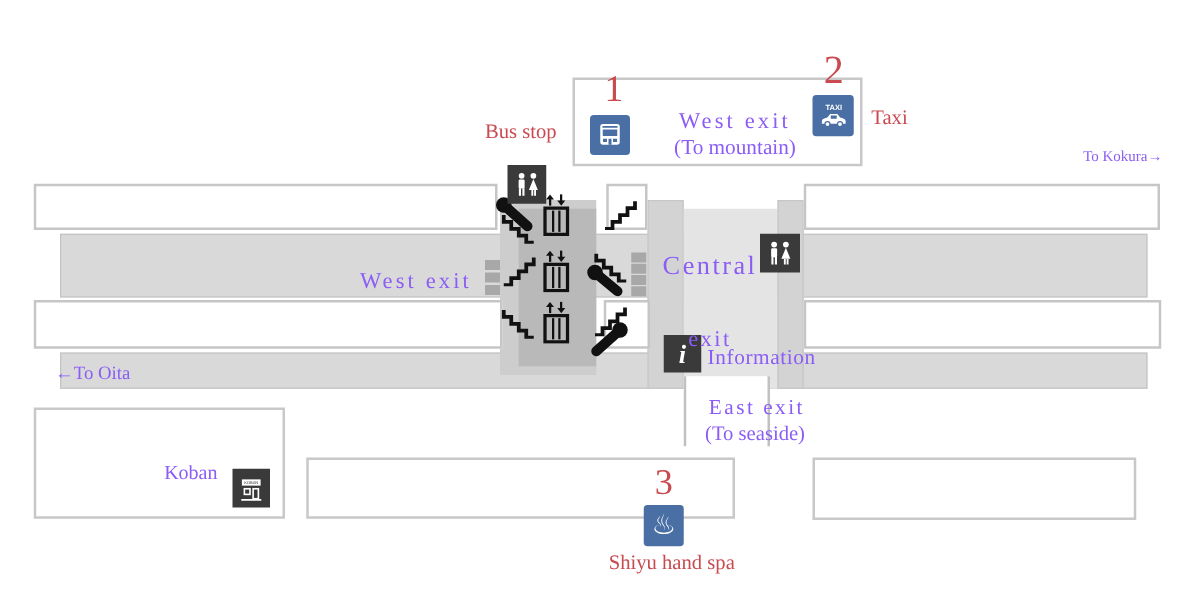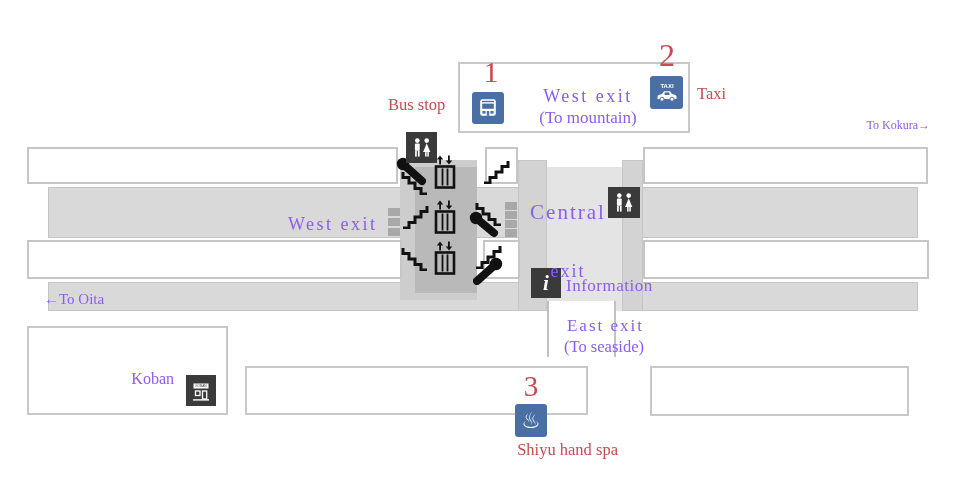--- a/index.html
+++ b/index.html
@@ -225,15 +225,15 @@
       <rect x="6.5" y="12" width="4.5" height="4.5" fill="none" stroke="#fff" stroke-width="1.3"></rect>
       <rect x="13.5" y="12" width="4.2" height="8" fill="none" stroke="#fff" stroke-width="1.3"></rect>
       <rect x="4" y="20.2" width="16" height="1.4" fill="#fff"></rect>
     </svg>
     </div>
 
   <div class="t red num" style="left:516px;top:372px;width:30px;font-size:29px;">3</div>
   <div class="abs bluesq" style="left:515px;top:404px;width:32px;height:33px;font-family:'DejaVu Sans',sans-serif;font-size:22px;color:#fff;line-height:1;">
     <span>♨</span>
   </div>
-  <div class="t red" style="left:476px;top:440px;width:142px;text-align:right;font-size:16.5px;">Shiyu hand spa</div>
+  <div class="t red" style="left:487px;top:440px;width:142px;text-align:left;font-size:16.5px;">Shiyu hand spa</div>
 
 </div>
 
 </body></html>

